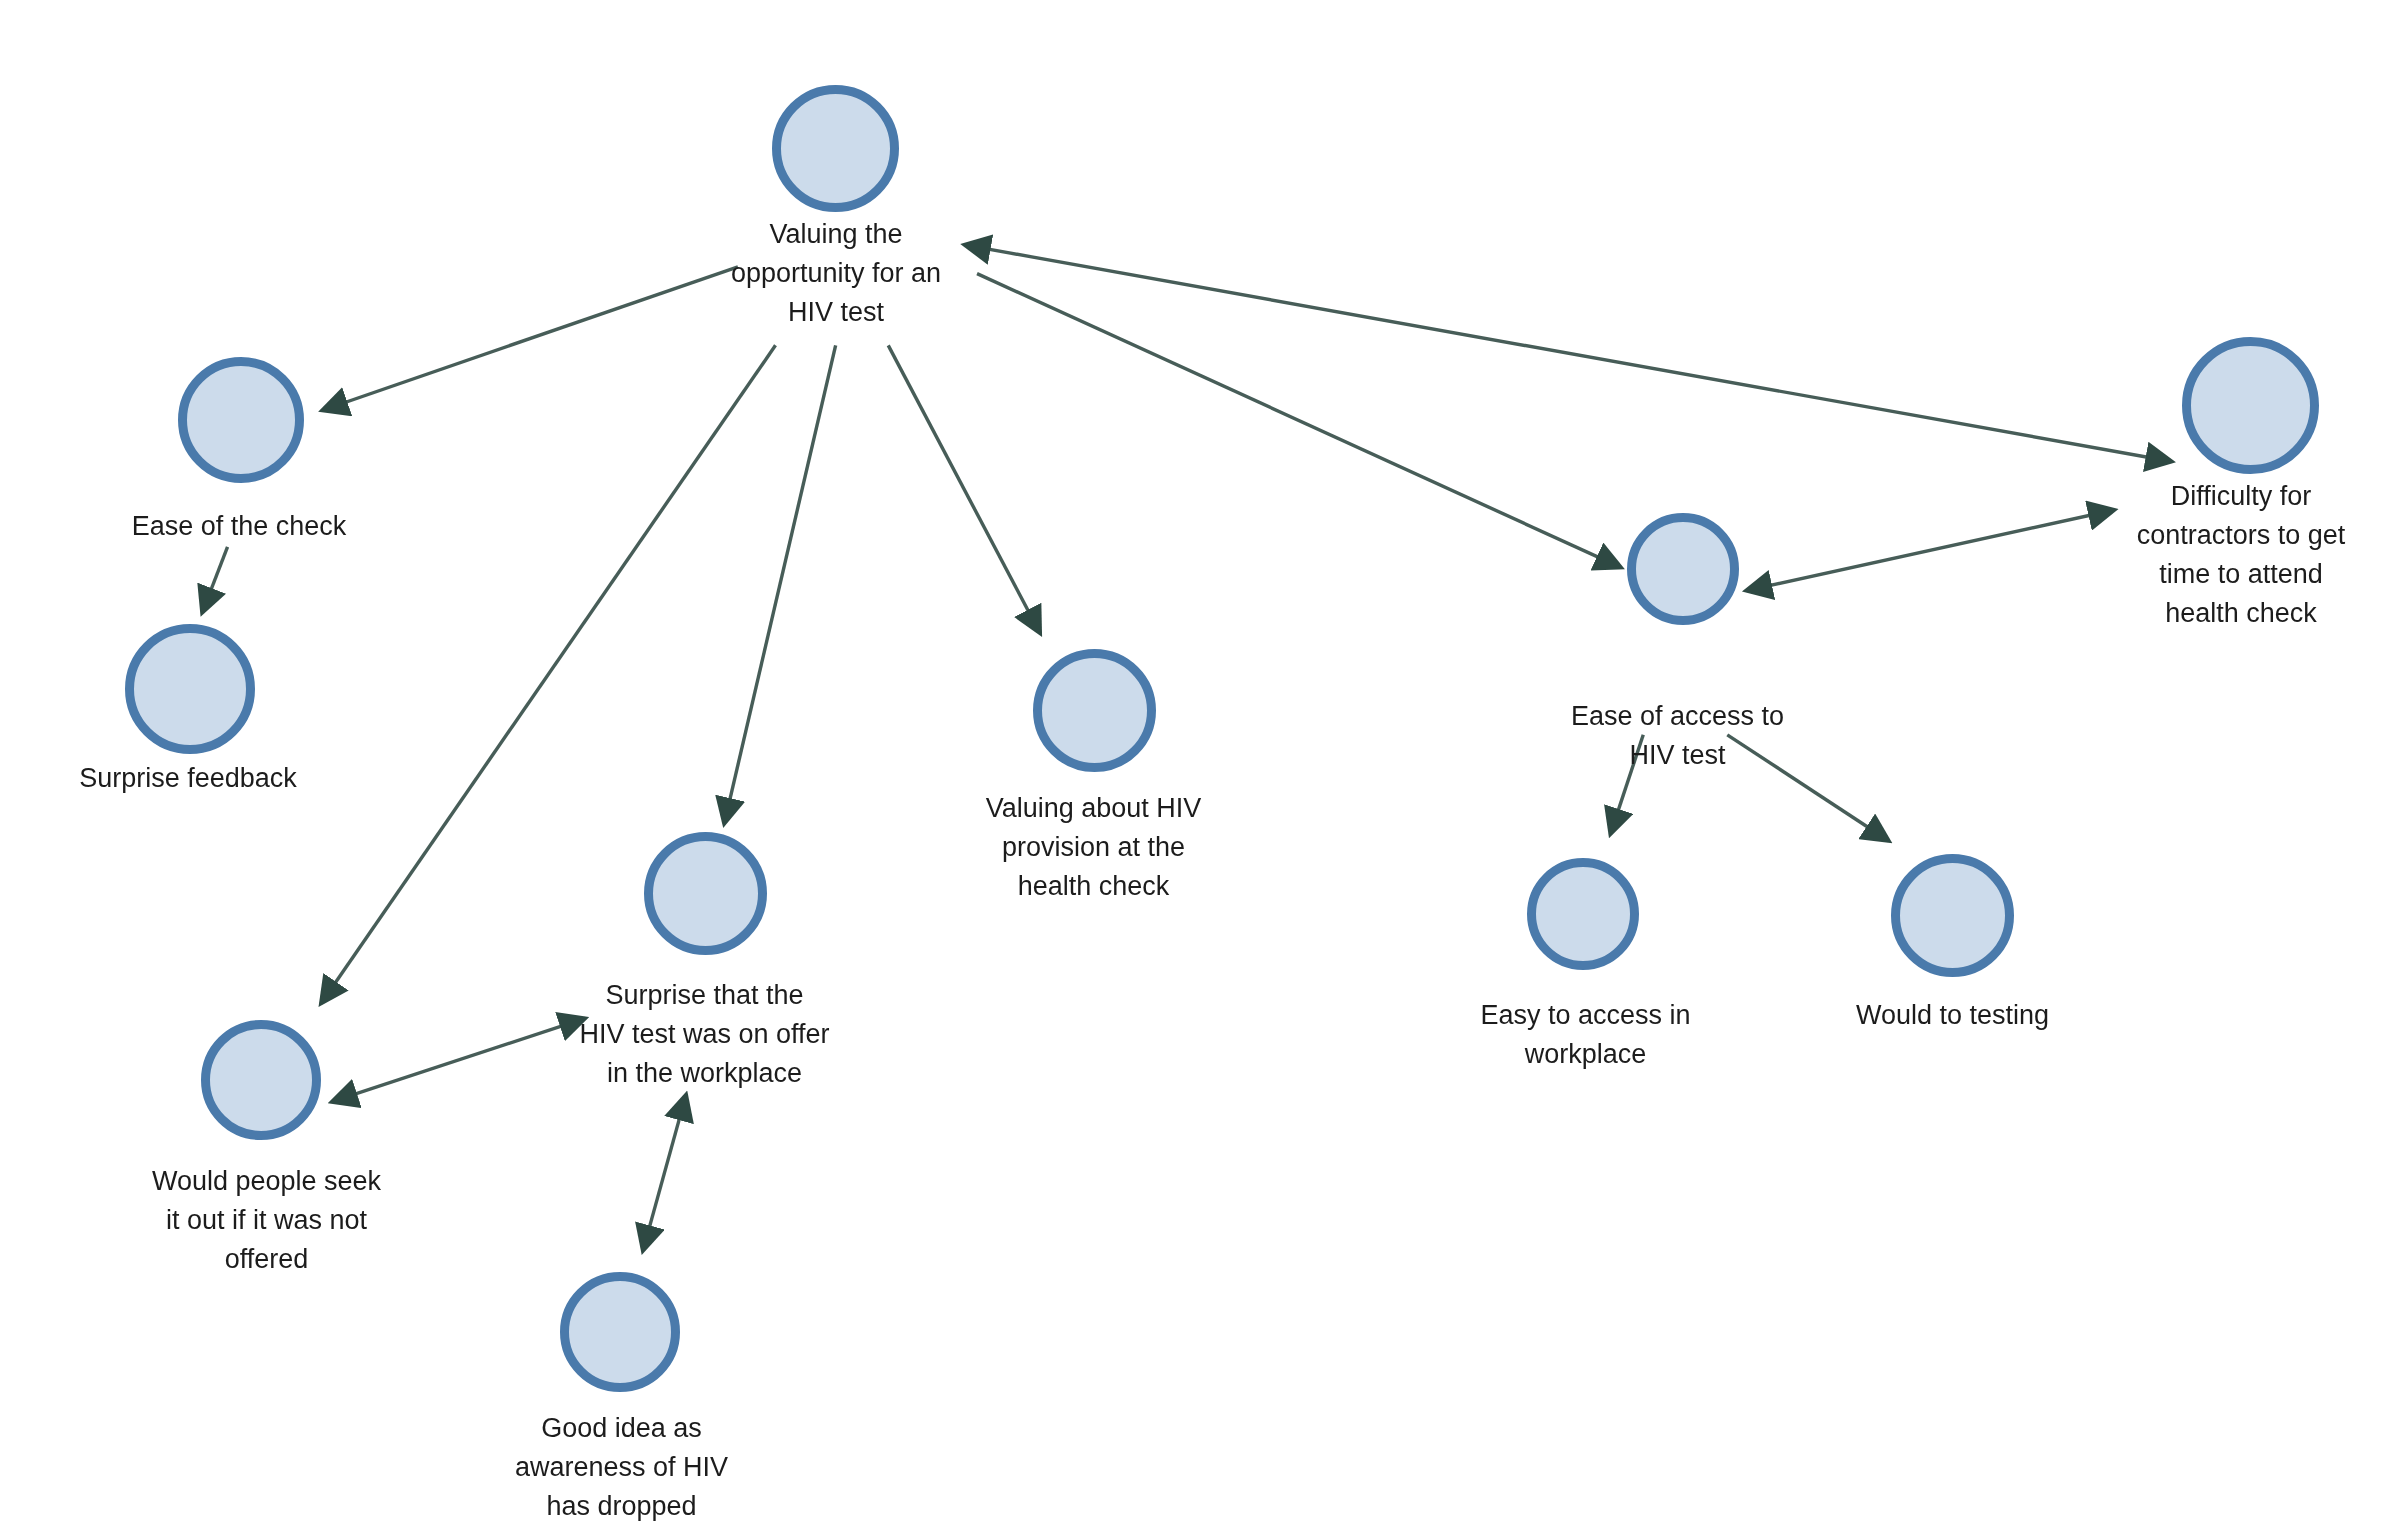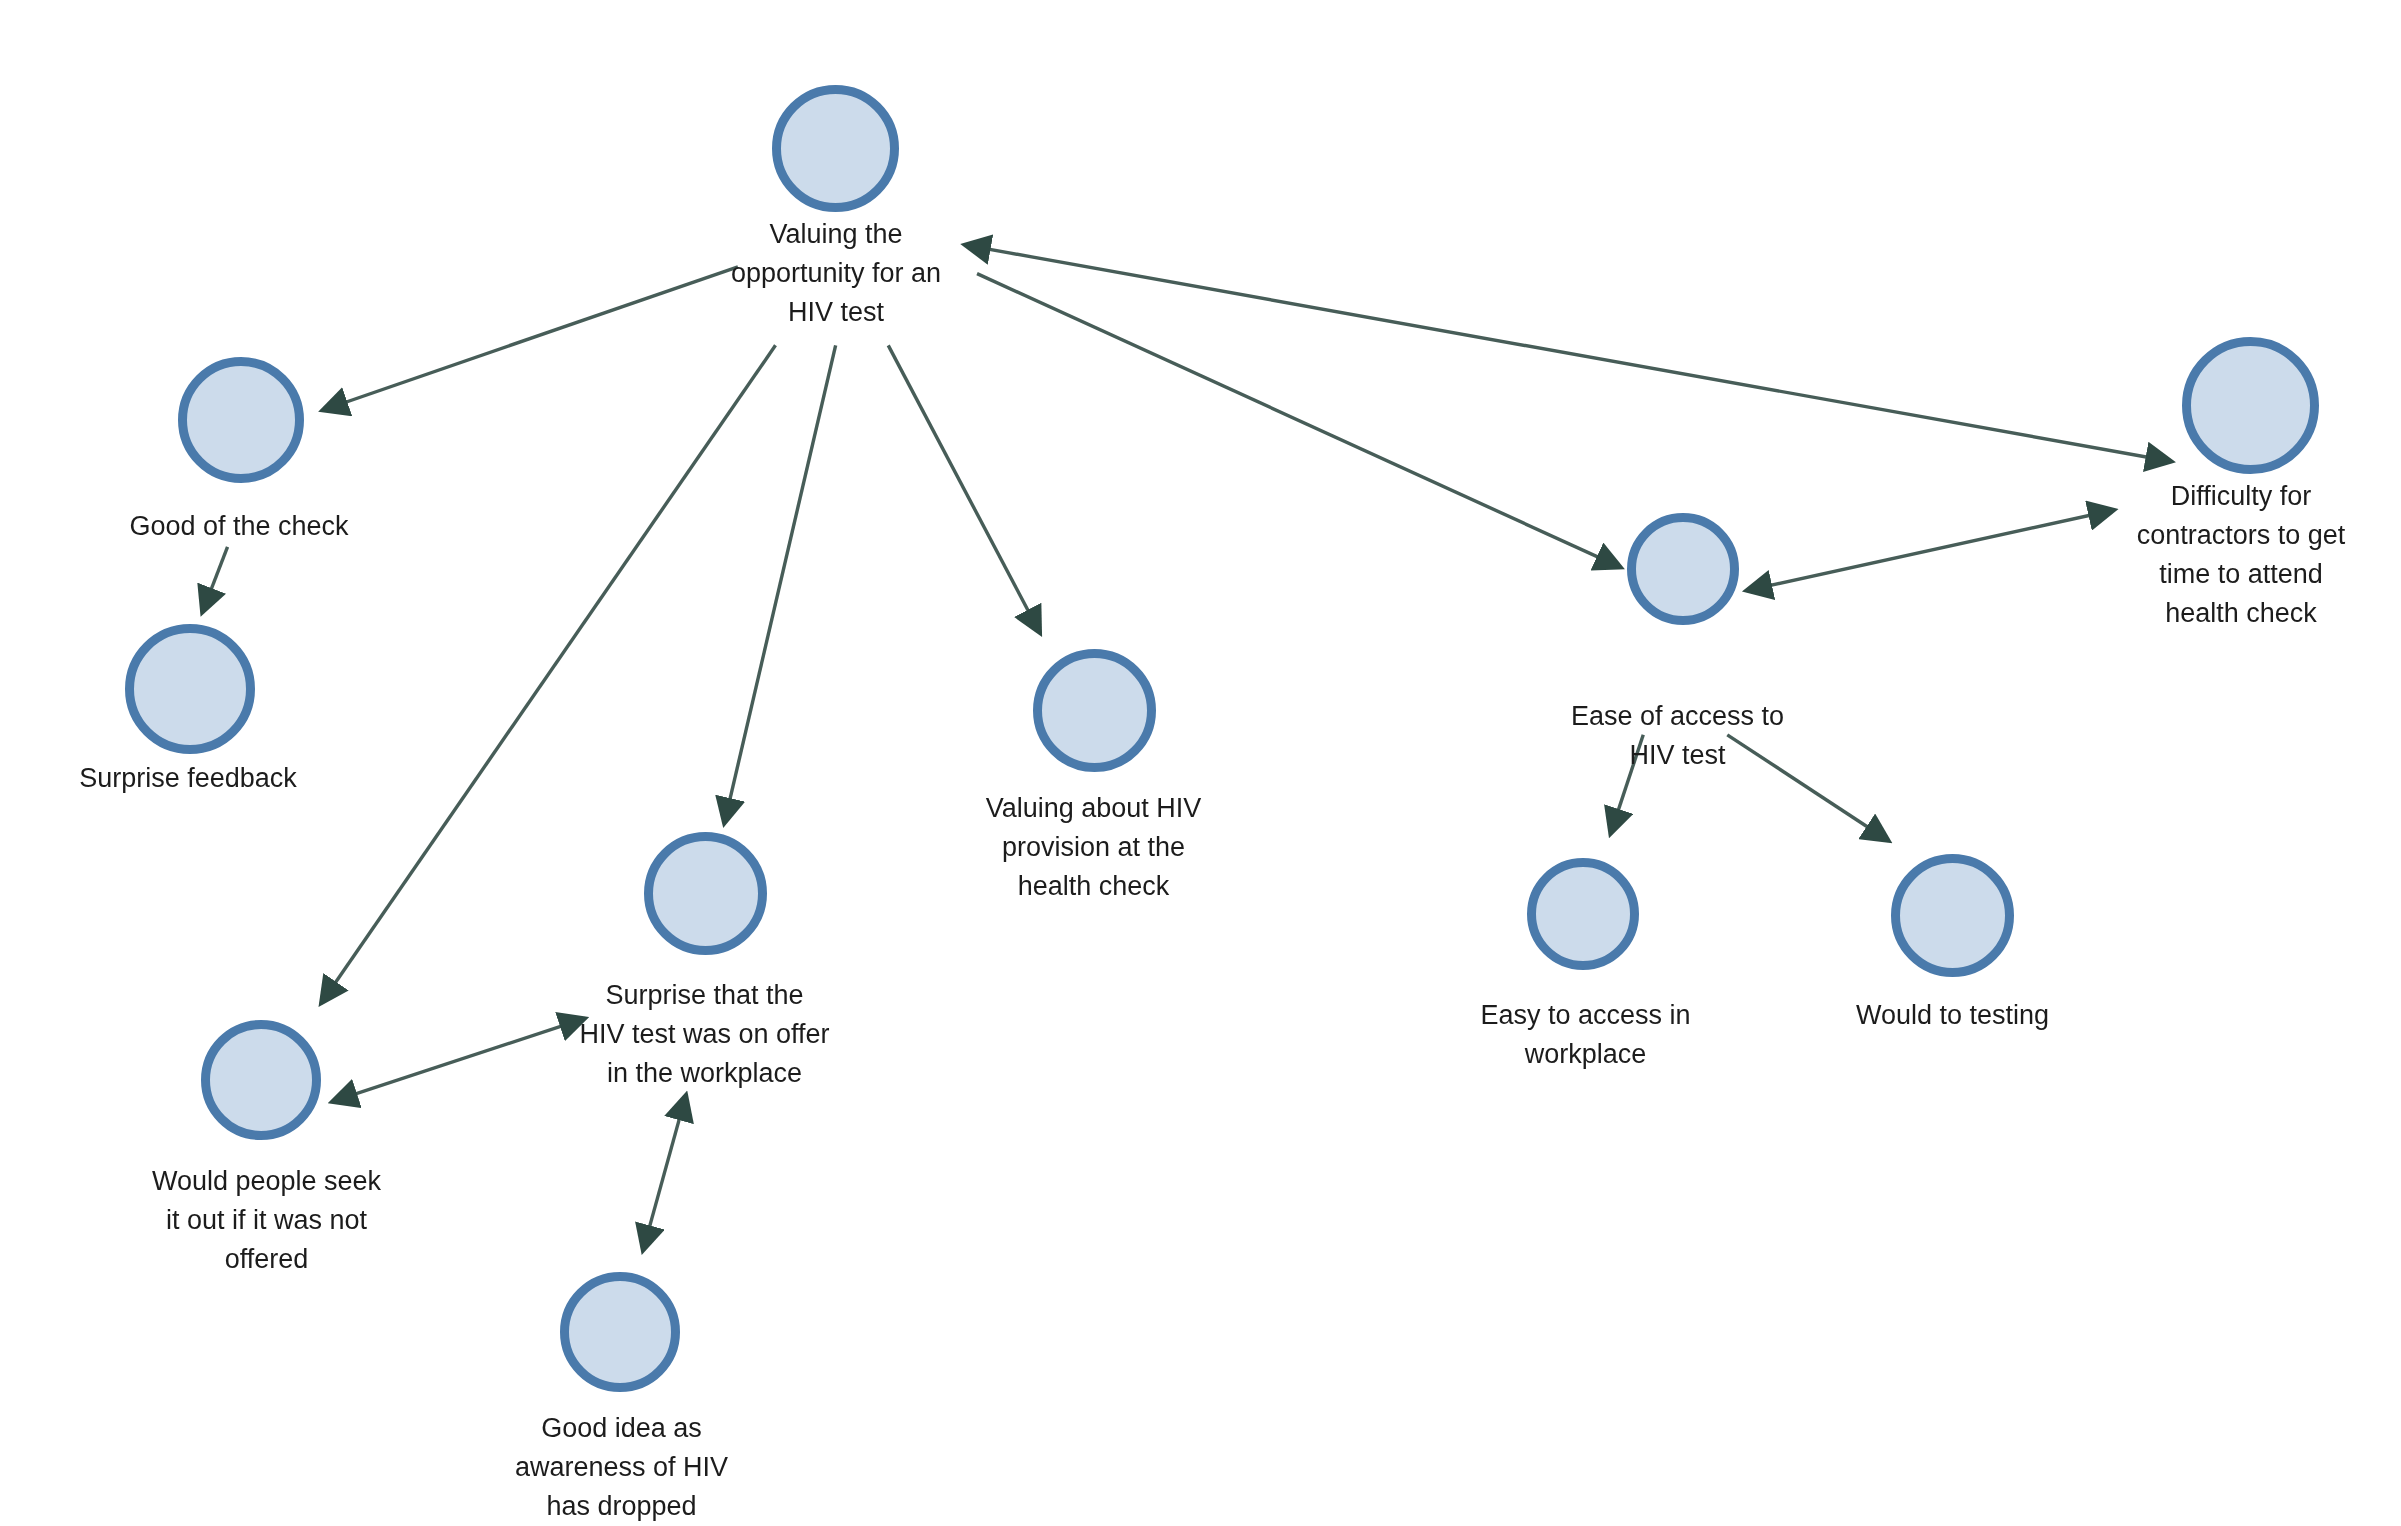--- a/index.html
+++ b/index.html
@@ -70,21 +70,21 @@
     <line x1="2556" y1="864" x2="3094" y2="746" marker-start="url(#ah)" marker-end="url(#ah)"></line>
     <line x1="2405" y1="1075" x2="2357" y2="1220" marker-end="url(#ah)"></line>
     <line x1="2528" y1="1075" x2="2764" y2="1230" marker-end="url(#ah)"></line>
     <line x1="486" y1="1612" x2="856" y2="1490" marker-start="url(#ah)" marker-end="url(#ah)"></line>
     <line x1="1004" y1="1602" x2="941" y2="1830" marker-start="url(#ah)" marker-end="url(#ah)"></line>
   </svg>
 
   <div class="nlabel" style="left:631px;top:215px;width:410px;">Valuing the
 opportunity for an
 HIV test</div>
-  <div class="nlabel" style="left:68px;top:507px;width:342px;">Good of the check</div>
+  <div class="nlabel" style="left:68px;top:507px;width:342px;">Ease of the check</div>
   <div class="nlabel" style="left:17px;top:759px;width:342px;">Surprise feedback</div>
   <div class="nlabel" style="left:89px;top:1154px;width:355px;margin-top:8px;">Would people seek
 it out if it was not
 offered</div>
   <div class="nlabel" style="left:513px;top:976px;width:383px;text-align:center;">Surprise that the
 HIV test was on offer
 in the workplace</div>
   <div class="nlabel" style="left:444px;top:1409px;width:355px;">Good idea as
 awareness of HIV
 has dropped</div>

